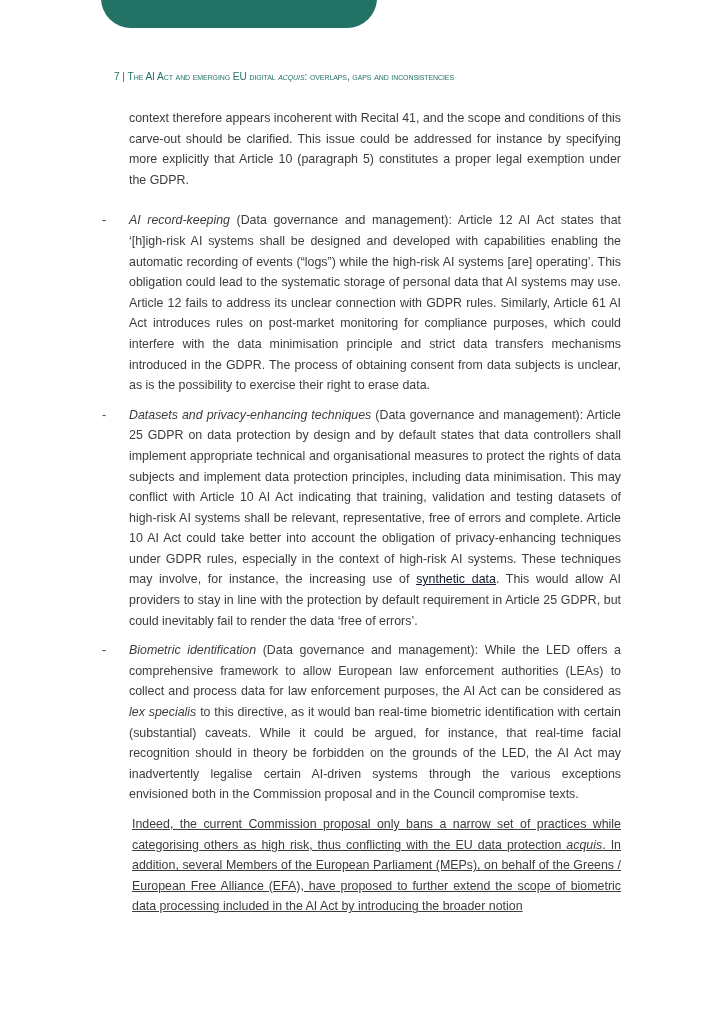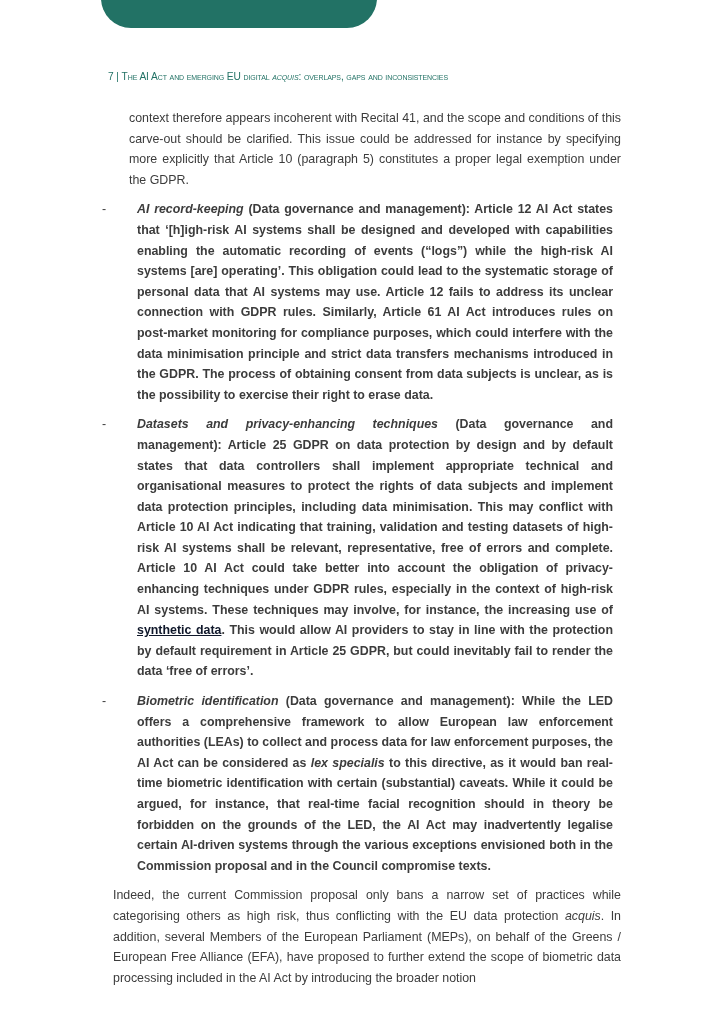--- a/index.html
+++ b/index.html
@@ -19,21 +19,21 @@
       position: absolute;
       left: 101px;
       top: -30px;
       width: 276px;
       height: 58px;
       background: #227265;
       border-radius: 0 0 30px 30px;
     }
     .running-header {
       position: absolute;
-      left: 108px;
+      left: 114px;
       top: 71px;
       font-size: 10.2px;
       color: #227265;
       white-space: nowrap;
       letter-spacing: -0.1px;
     }
     .running-header .sc {
       font-variant: small-caps;
     }
     .running-header .it {
@@ -47,43 +47,43 @@
       width: 520px;
       font-size: 12.4px;
       line-height: 20.6px;
       text-align: justify;
       color: #3c3c3c;
     }
     .para {
       margin: 0 0 0 28px;
     }
     .para.cont {
-      margin-bottom: 9px;
+      margin-bottom: 20px;
     }
     .bullet {
       position: relative;
       padding-left: 28px;
       margin-bottom: 9px;
     }
     .bullet .dash {
       position: absolute;
       left: 1px;
       top: 0;
     }
     .bullet p {
-      margin: 8px;
-      font-weight: bold;
+      margin: 0;
     }
     .it { font-style: italic; }
     .link {
       color: #0f172a;
       text-decoration: underline;
     }
     .followup {
-      margin: 0 0 0 12px;
+      margin: 0 0 0 31px;
+      text-decoration: underline;
     }
   </style>
 </head>
 <body>
 
 <div class="top-tab"></div>
 
 <div class="running-header">
   <span>7</span>
   <span>|</span>

